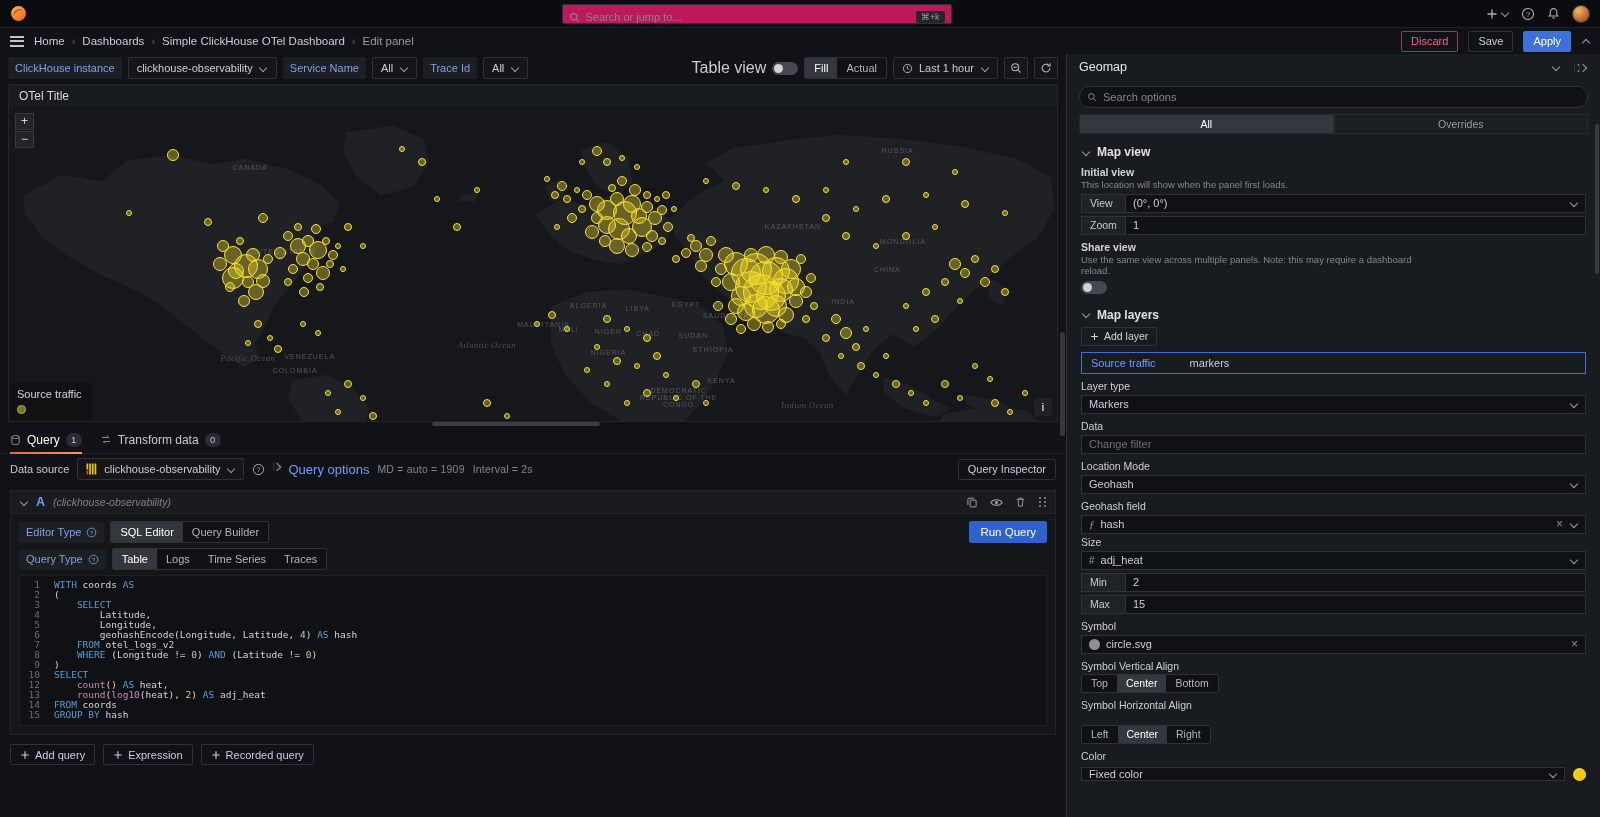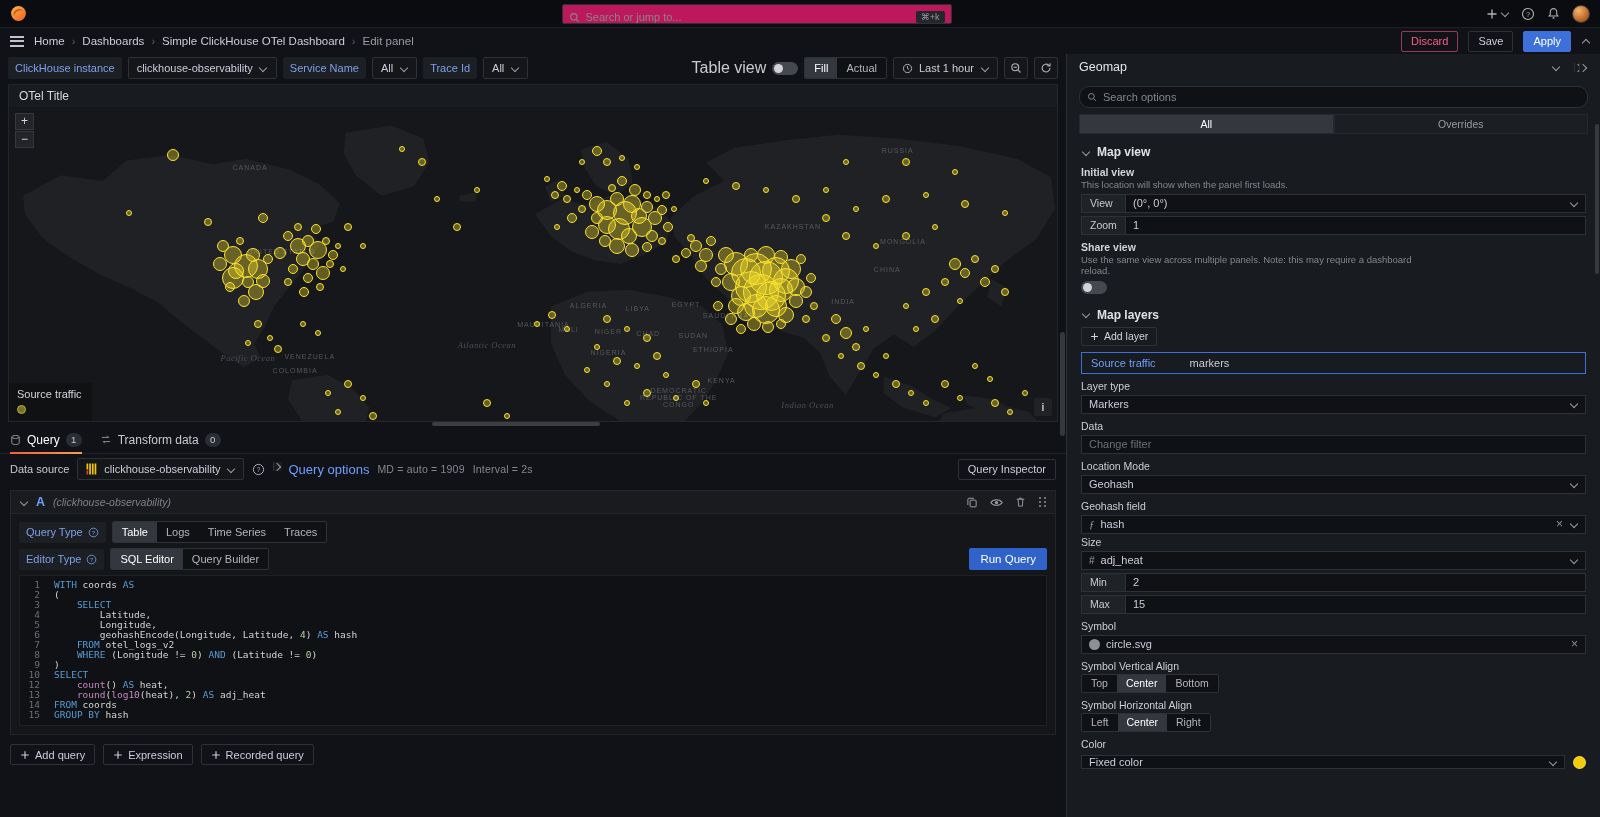--- a/index.html
+++ b/index.html
@@ -609,46 +609,46 @@
               <svg width="11" height="12" viewBox="0 0 16 16">
                 <path d="M2.5 4h11M6.2 4V2.4h3.6V4M4.5 4l.8 10h5.4l.8-10" fill="none" stroke="currentColor" stroke-width="1.3"></path>
               </svg>
             </span>
           <span class="grip"></span>
         </div>
       </div>
       <div class="q-body">
         <div class="row">
           <span class="chip">
+              <span>Editor Type</span>
+              <svg width="11" height="11" viewBox="0 0 16 16">
+                <circle cx="8" cy="8" r="6.3" fill="none" stroke="currentColor" stroke-width="1.2"></circle>
+                <text x="8" y="11" font-size="8" text-anchor="middle" fill="currentColor" font-family="Liberation Sans">?</text>
+              </svg>
+            </span>
+          <div class="seg">
+            <span class="opt active">SQL Editor</span>
+            <span class="opt">Query Builder</span>
+          </div>
+          <button class="runbtn">Run Query</button>
+        </div>
+        <div class="row">
+          <span class="chip">
               <span>Query Type</span>
               <svg width="11" height="11" viewBox="0 0 16 16">
                 <circle cx="8" cy="8" r="6.3" fill="none" stroke="currentColor" stroke-width="1.2"></circle>
                 <text x="8" y="11" font-size="8" text-anchor="middle" fill="currentColor" font-family="Liberation Sans">?</text>
               </svg>
             </span>
           <div class="seg">
             <span class="opt active">Table</span>
             <span class="opt">Logs</span>
             <span class="opt">Time Series</span>
             <span class="opt">Traces</span>
           </div>
-        </div>
-        <div class="row">
-          <span class="chip">
-              <span>Editor Type</span>
-              <svg width="11" height="11" viewBox="0 0 16 16">
-                <circle cx="8" cy="8" r="6.3" fill="none" stroke="currentColor" stroke-width="1.2"></circle>
-                <text x="8" y="11" font-size="8" text-anchor="middle" fill="currentColor" font-family="Liberation Sans">?</text>
-              </svg>
-            </span>
-          <div class="seg">
-            <span class="opt active">SQL Editor</span>
-            <span class="opt">Query Builder</span>
-          </div>
-          <button class="runbtn">Run Query</button>
         </div>
         <div class="code">
             <div class="code-line"><span class="ln">1</span><span><span class="tok-k">WITH</span><span class="tok-p"> coords </span><span class="tok-k">AS</span></span></div>
             <div class="code-line"><span class="ln">2</span><span><span class="tok-p">(</span></span></div>
             <div class="code-line"><span class="ln">3</span><span><span class="tok-p">    </span><span class="tok-k">SELECT</span></span></div>
             <div class="code-line"><span class="ln">4</span><span><span class="tok-p">        Latitude,</span></span></div>
             <div class="code-line"><span class="ln">5</span><span><span class="tok-p">        Longitude,</span></span></div>
             <div class="code-line"><span class="ln">6</span><span><span class="tok-p">        geohashEncode(Longitude, Latitude, </span><span class="tok-n">4</span><span class="tok-p">) </span><span class="tok-k">AS</span><span class="tok-p"> hash</span></span></div>
             <div class="code-line"><span class="ln">7</span><span><span class="tok-p">    </span><span class="tok-k">FROM</span><span class="tok-p"> otel_logs_v2</span></span></div>
             <div class="code-line"><span class="ln">8</span><span><span class="tok-p">    </span><span class="tok-k">WHERE</span><span class="tok-p"> (Longitude </span><span class="tok-o">!=</span><span class="tok-p"> </span><span class="tok-n">0</span><span class="tok-p">) </span><span class="tok-k">AND</span><span class="tok-p"> (Latitude </span><span class="tok-o">!=</span><span class="tok-p"> </span><span class="tok-n">0</span><span class="tok-p">)</span></span></div>
@@ -817,21 +817,21 @@
         </div>
 
       <div class="f-label plain">Symbol Vertical Align</div>
       <div style="margin-top:2px"><div class="seg small">
         <span class="opt">Top</span>
         <span class="opt active">Center</span>
         <span class="opt">Bottom</span>
       </div></div>
 
       <div class="f-label plain">Symbol Horizontal Align</div>
-      <div style="margin-top:2px"><div class="seg small">
+      <div style="margin-top:14px"><div class="seg small">
         <span class="opt">Left</span>
         <span class="opt active">Center</span>
         <span class="opt">Right</span>
       </div></div>
 
       <div class="f-label plain">Color</div>
       <div class="inline-row" style="align-items:center">
         <div class="select">
             <span>Fixed color</span>
             <span class="spacer"></span>

